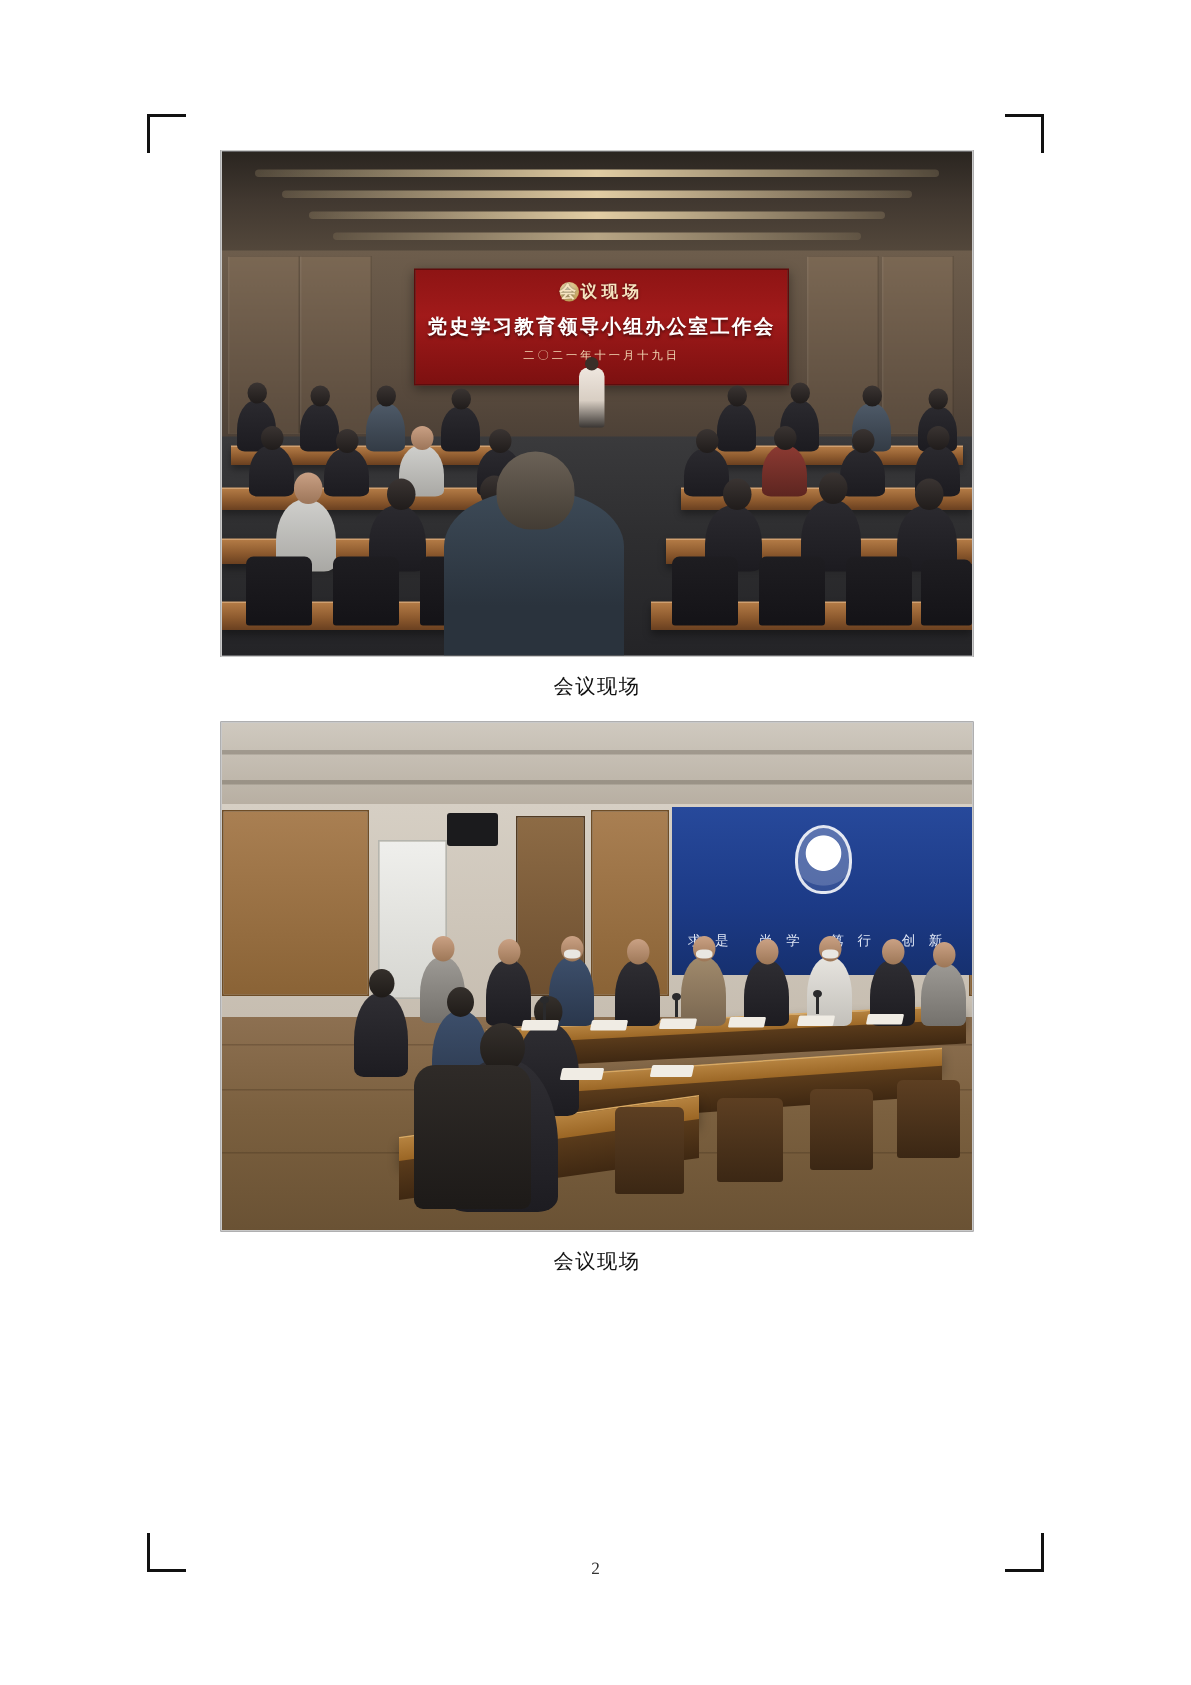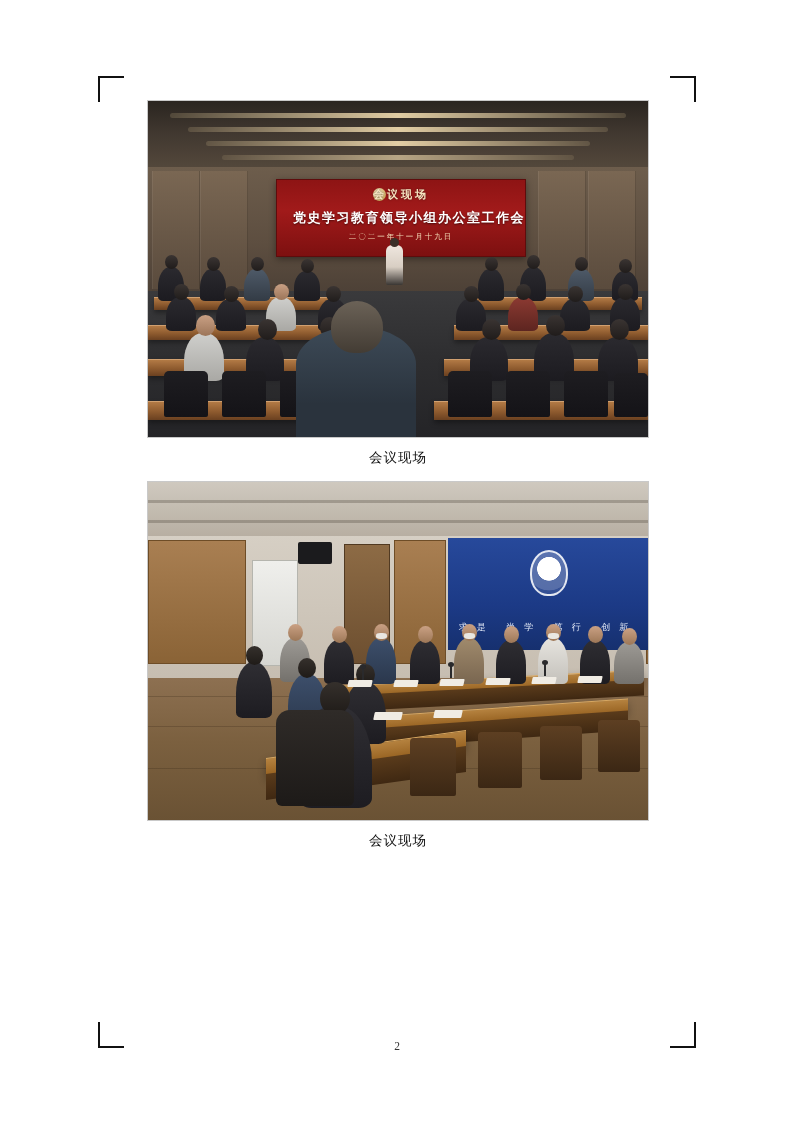--- a/index.html
+++ b/index.html
@@ -140,21 +140,20 @@
     position: absolute; left: 0; right: 0; top: 7px;
     font-size: 11px; color: #f6e4c0; letter-spacing: 3px;
     font-family: "Liberation Serif", serif; font-weight: bold;
     text-shadow: 0 0 2px rgba(0,0,0,0.5);
   }
   .p1-title {
     position: absolute; left: 0; right: 0; top: 29px;
     font-size: 13px; color: #ffffff; letter-spacing: 1.5px;
     font-family: "Liberation Sans", sans-serif; font-weight: bold;
     text-shadow: 0 1px 2px rgba(0,0,0,0.55);
-    text-align: right;
   }
   .p1-date {
     position: absolute; left: 0; right: 0; top: 52px;
     font-size: 7.5px; color: #f2d9b5; letter-spacing: 2px;
     font-family: "Liberation Sans", sans-serif;
   }
   .p1-speaker {
     position: absolute; left: 238px; top: 144px; width: 17px; height: 40px;
     background: linear-gradient(180deg, #efe7df 0%, #d8cec3 55%, #3a3633 100%);
     border-radius: 6px 6px 2px 2px;

